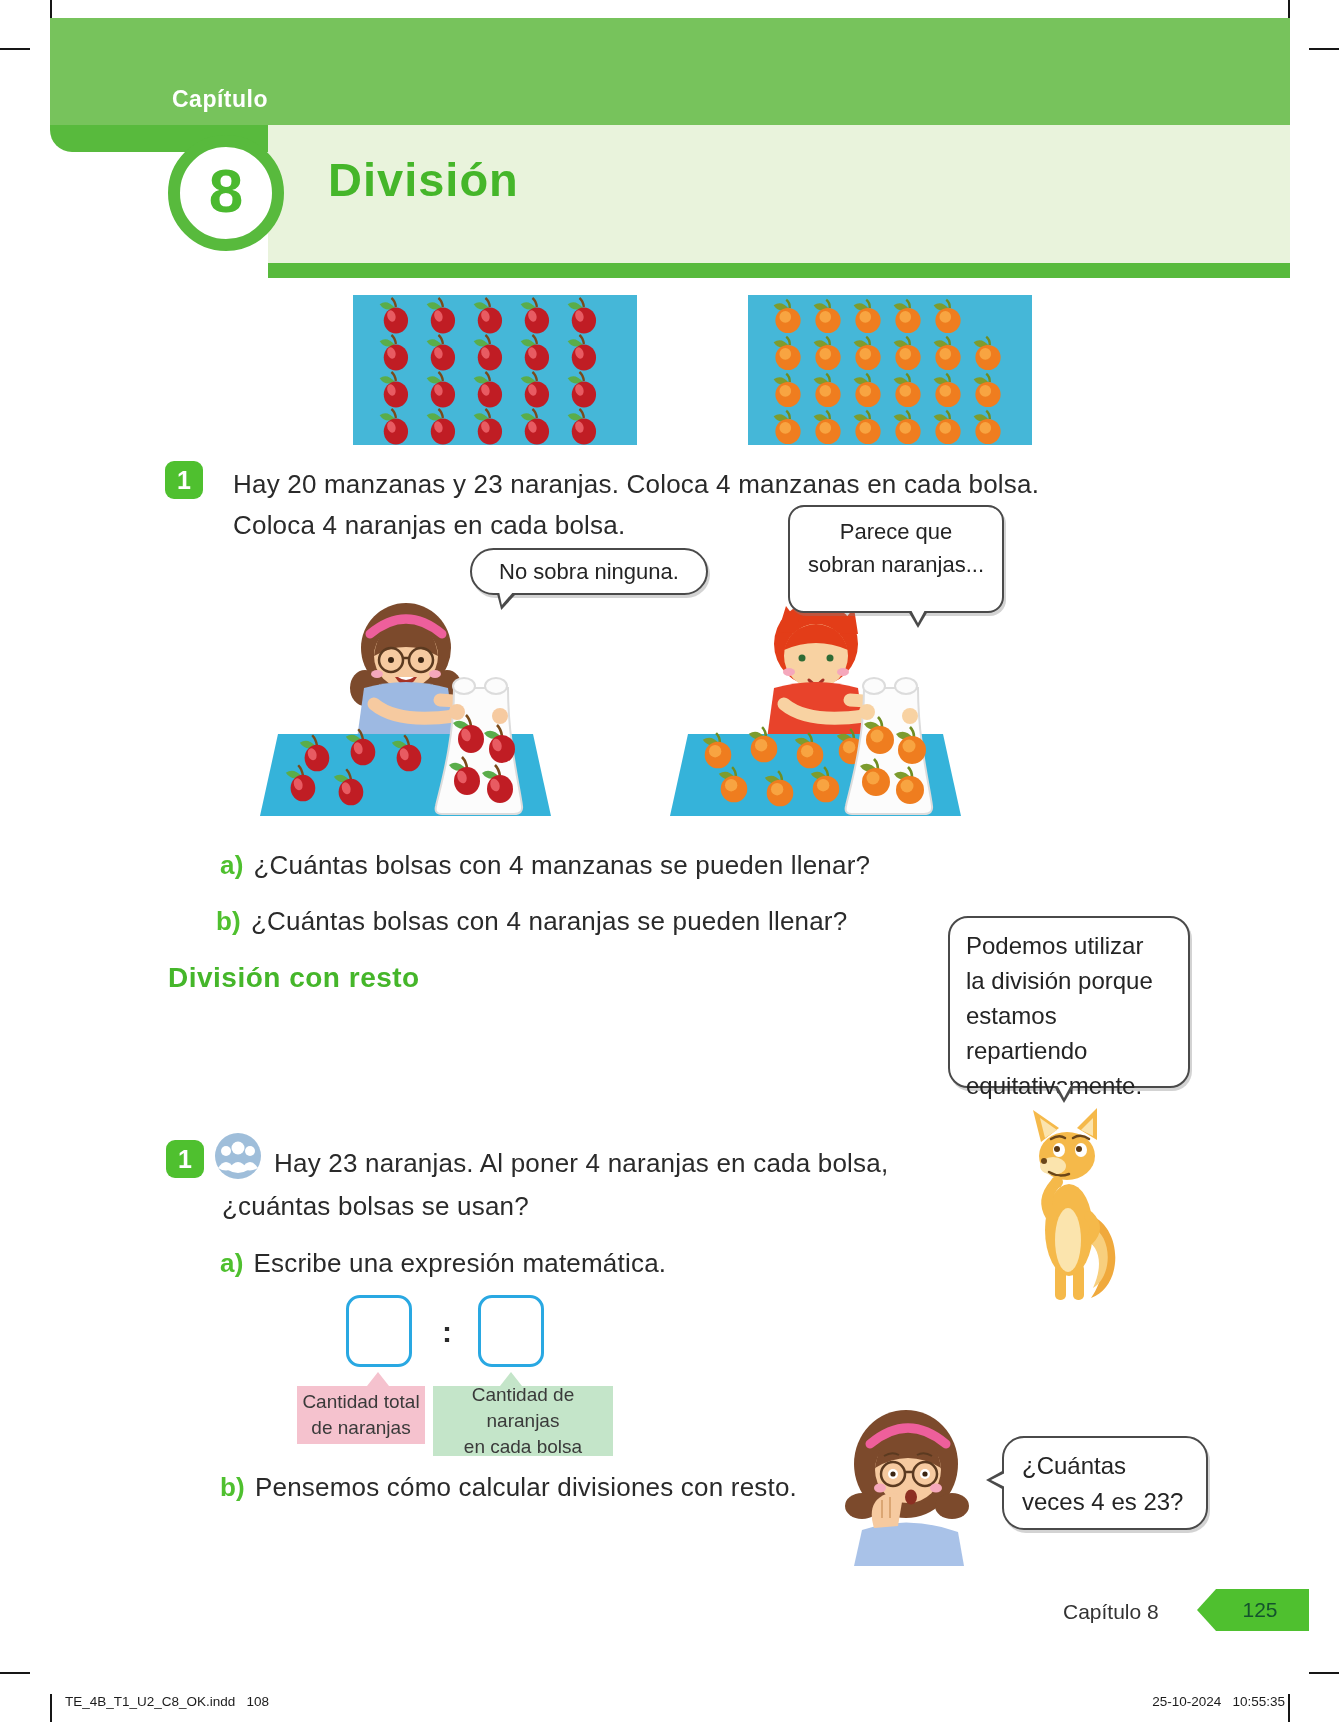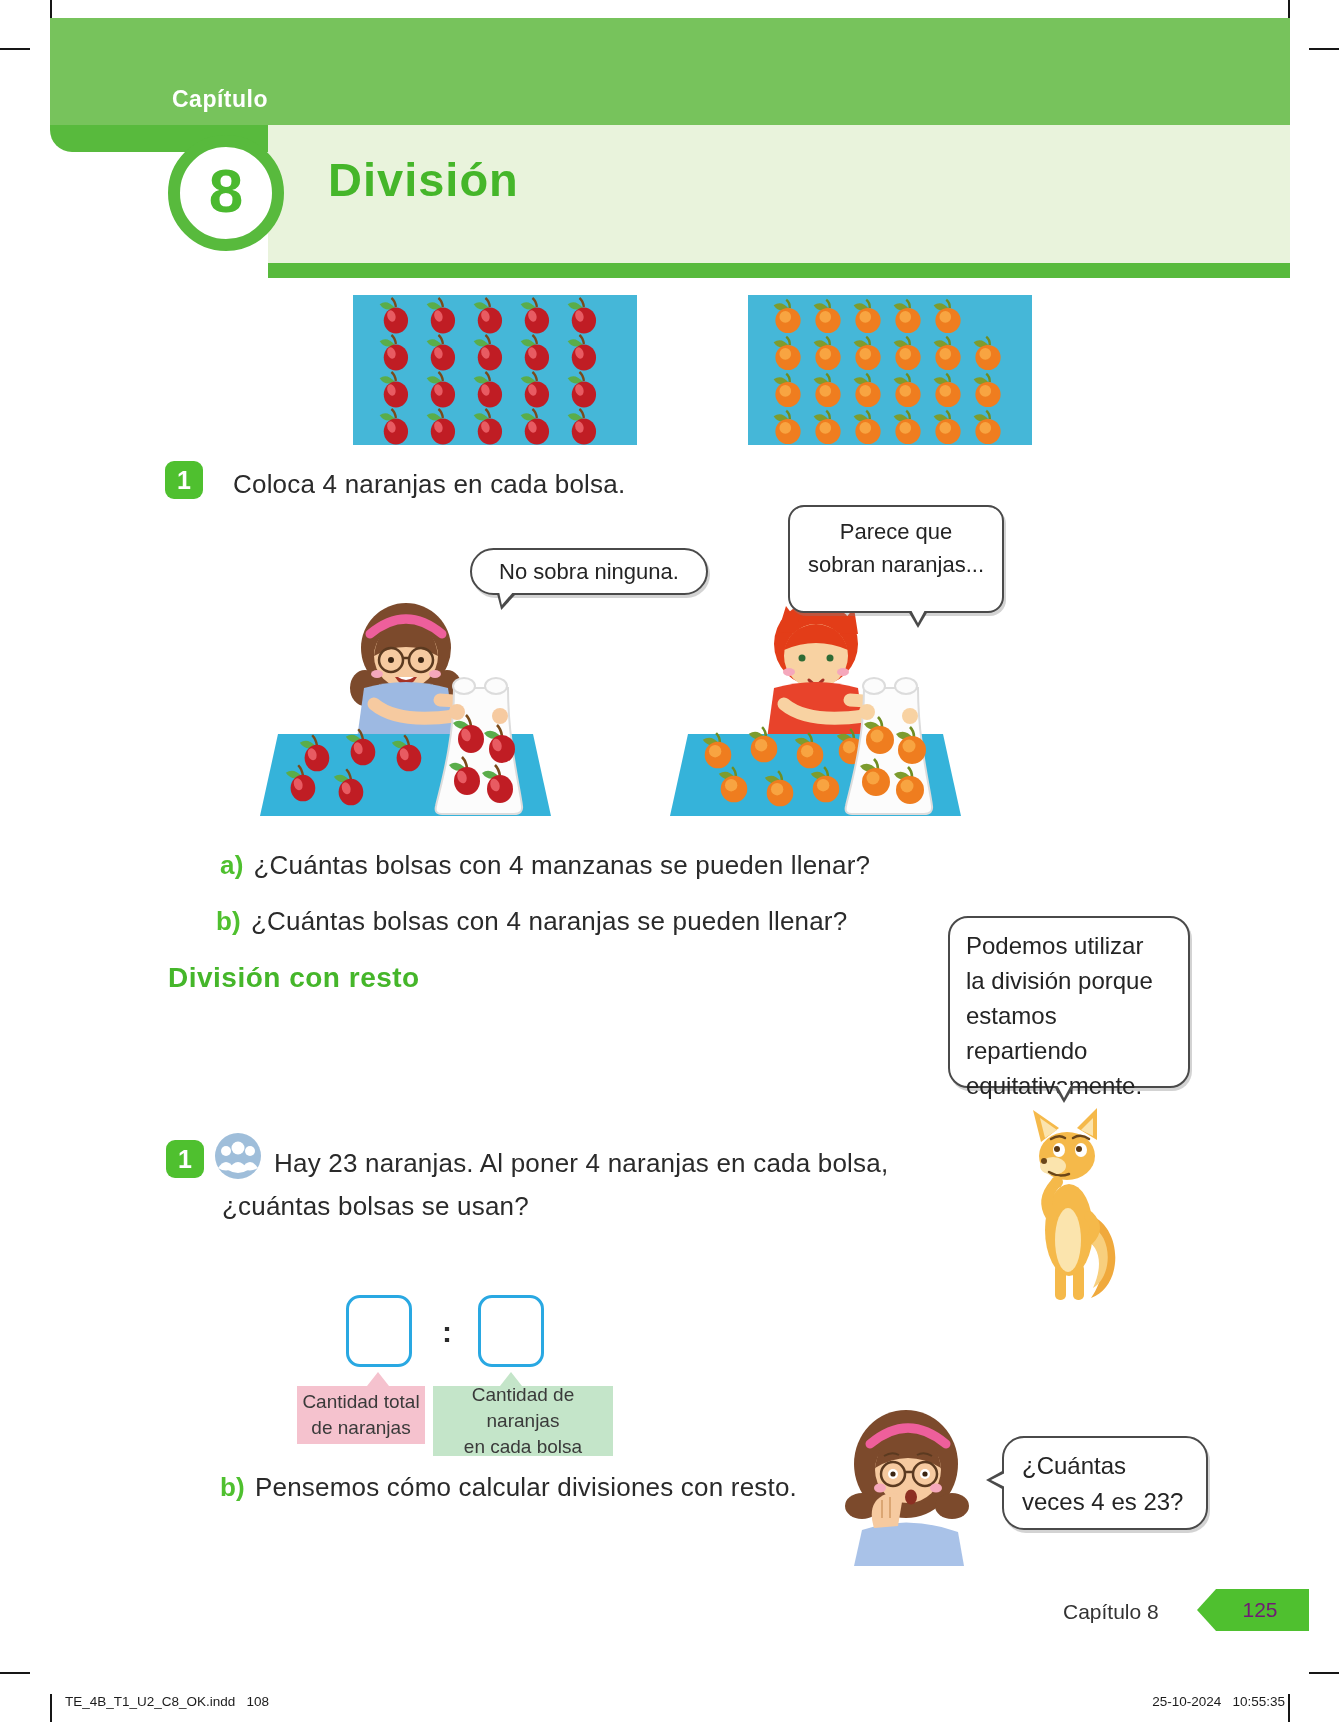--- a/index.html
+++ b/index.html
@@ -53,21 +53,21 @@
 
   
   .ans-box{width:66px;height:72px;border:3px solid #29a8e2;border-radius:14px;background:#fff;box-sizing:border-box;}
   .colon{font-size:30px;font-weight:bold;color:#2a2a2a;}
   .callout{position:absolute;font-size:19px;line-height:26px;text-align:center;color:#3a3a3a;
            display:flex;flex-direction:column;justify-content:center;}
   .ptr{position:absolute;width:0;height:0;border-left:11px solid transparent;border-right:11px solid transparent;}
 
   
   .footer-chap{font-size:21px;color:#333;}
-  .page-tag{left:1197px;top:1589px;width:112px;height:42px;background:#4fc02f;color:#701a75;font-size:21px;
+  .page-tag{left:1197px;top:1589px;width:112px;height:42px;background:#4fc02f;color:#14532d;font-size:21px;
             display:flex;align-items:center;justify-content:center;padding-left:14px;box-sizing:border-box;
             clip-path:polygon(0 50%,17% 0,100% 0,100% 100%,17% 100%);}
   .prepress{font-size:13.5px;color:#1c1c1c;white-space:pre;}
 </style>
 </head>
 <body>
 
 <div id="page">
 
   <div class="crop" style="left:50px;top:0;width:1.5px;height:28px;"></div>
@@ -449,20 +449,21 @@
             <path d="M21 13 Q13 3 4 9 Q10 18 21 13 Z" fill="#7d9c2e"></path>
             <circle cx="20" cy="26" r="14" fill="#ef7d1f"></circle>
             <circle cx="17" cy="22" r="6.5" fill="#f8a441"></circle>
           </svg>
         </div>
       </div>
     </div>
 
   <div class="abs badge" style="left:165px;top:461px;">1</div>
   <div class="abs btxt" style="left:233px;top:464px;line-height:41px;width:830px;">
+    <div>Hay 20 manzanas y 23 naranjas. Coloca 4 manzanas en cada bolsa.</div>
     <div>Coloca 4 naranjas en cada bolsa.</div>
   </div>
 
   <div class="bubble" style="left:470px;top:548px;width:238px;height:47px;border-radius:24px;display:flex;align-items:center;justify-content:center;">
     <span>No sobra ninguna.</span>
     <span class="tail-d-o" style="left:22px;transform:skewX(-18deg);"></span>
     <span class="tail-d-i" style="left:25px;transform:skewX(-18deg);"></span>
   </div>
   <div class="bubble" style="left:788px;top:505px;width:216px;height:108px;border-radius:16px;line-height:33px;text-align:center;">
     <div>Parece que</div>
@@ -609,20 +610,23 @@
     <circle cx="36" cy="19" r="5" fill="#ffffff"></circle>
       <path d="M28,36 Q36,24 44,36 Q36,41 28,36 Z" fill="#ffffff"></path>
     <circle cx="24" cy="16" r="6.5" fill="#ffffff"></circle>
       <path d="M14,38 Q24,22 34,38 Q24,44 14,38 Z" fill="#ffffff"></path>
   </svg>
   <div class="abs btxt" style="left:222px;top:1142px;line-height:43px;width:700px;">
     <div style="padding-left:52px;">Hay 23 naranjas. Al poner 4 naranjas en cada bolsa,</div>
     <div>¿cuántas bolsas se usan?</div>
   </div>
 
+  <div class="abs btxt" style="left:220px;top:1248px;">
+    <span class="glabel">a)</span><span>Escribe una expresión matemática.</span>
+  </div>
 
   <div class="abs ans-box" style="left:346px;top:1295px;"></div>
   <div class="abs colon" style="left:442px;top:1315px;">:</div>
   <div class="abs ans-box" style="left:478px;top:1295px;"></div>
 
   <span class="ptr" style="left:367px;top:1372px;border-bottom:14px solid #f5c2ce;"></span>
   <div class="callout" style="left:297px;top:1386px;width:128px;height:58px;background:#f5c2ce;">
     <div>Cantidad total</div>
     <div>de naranjas</div>
   </div>

